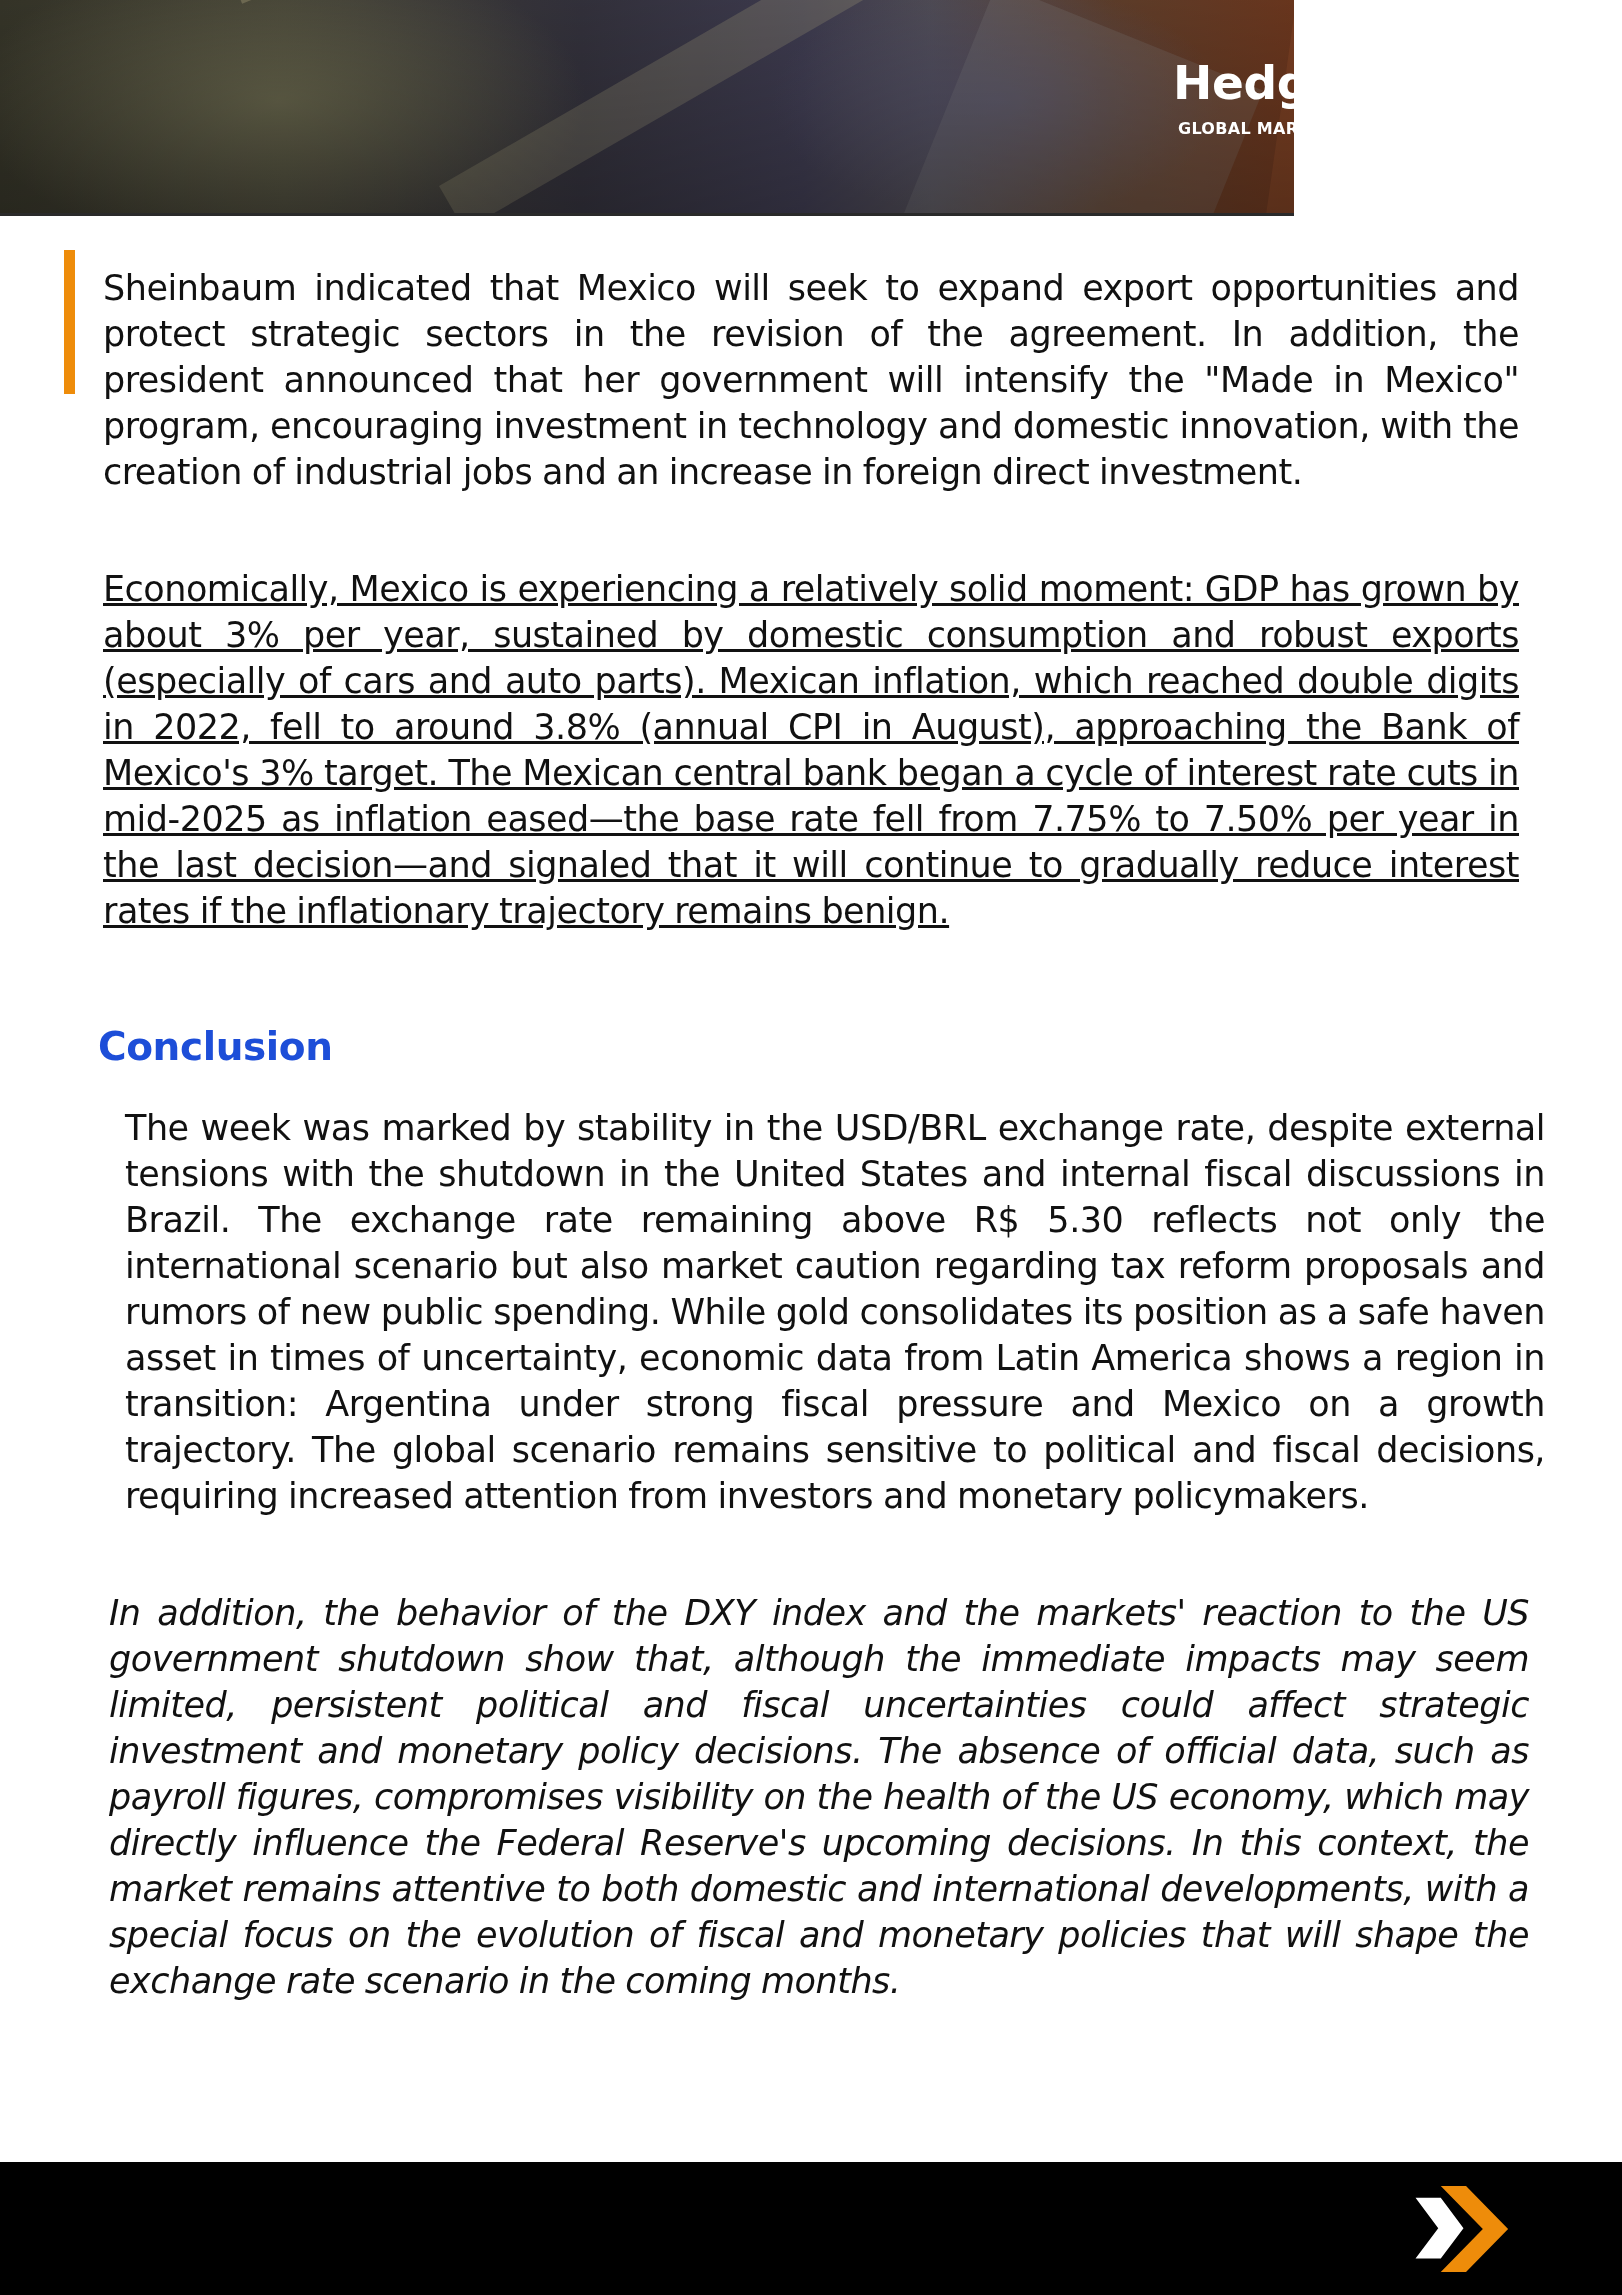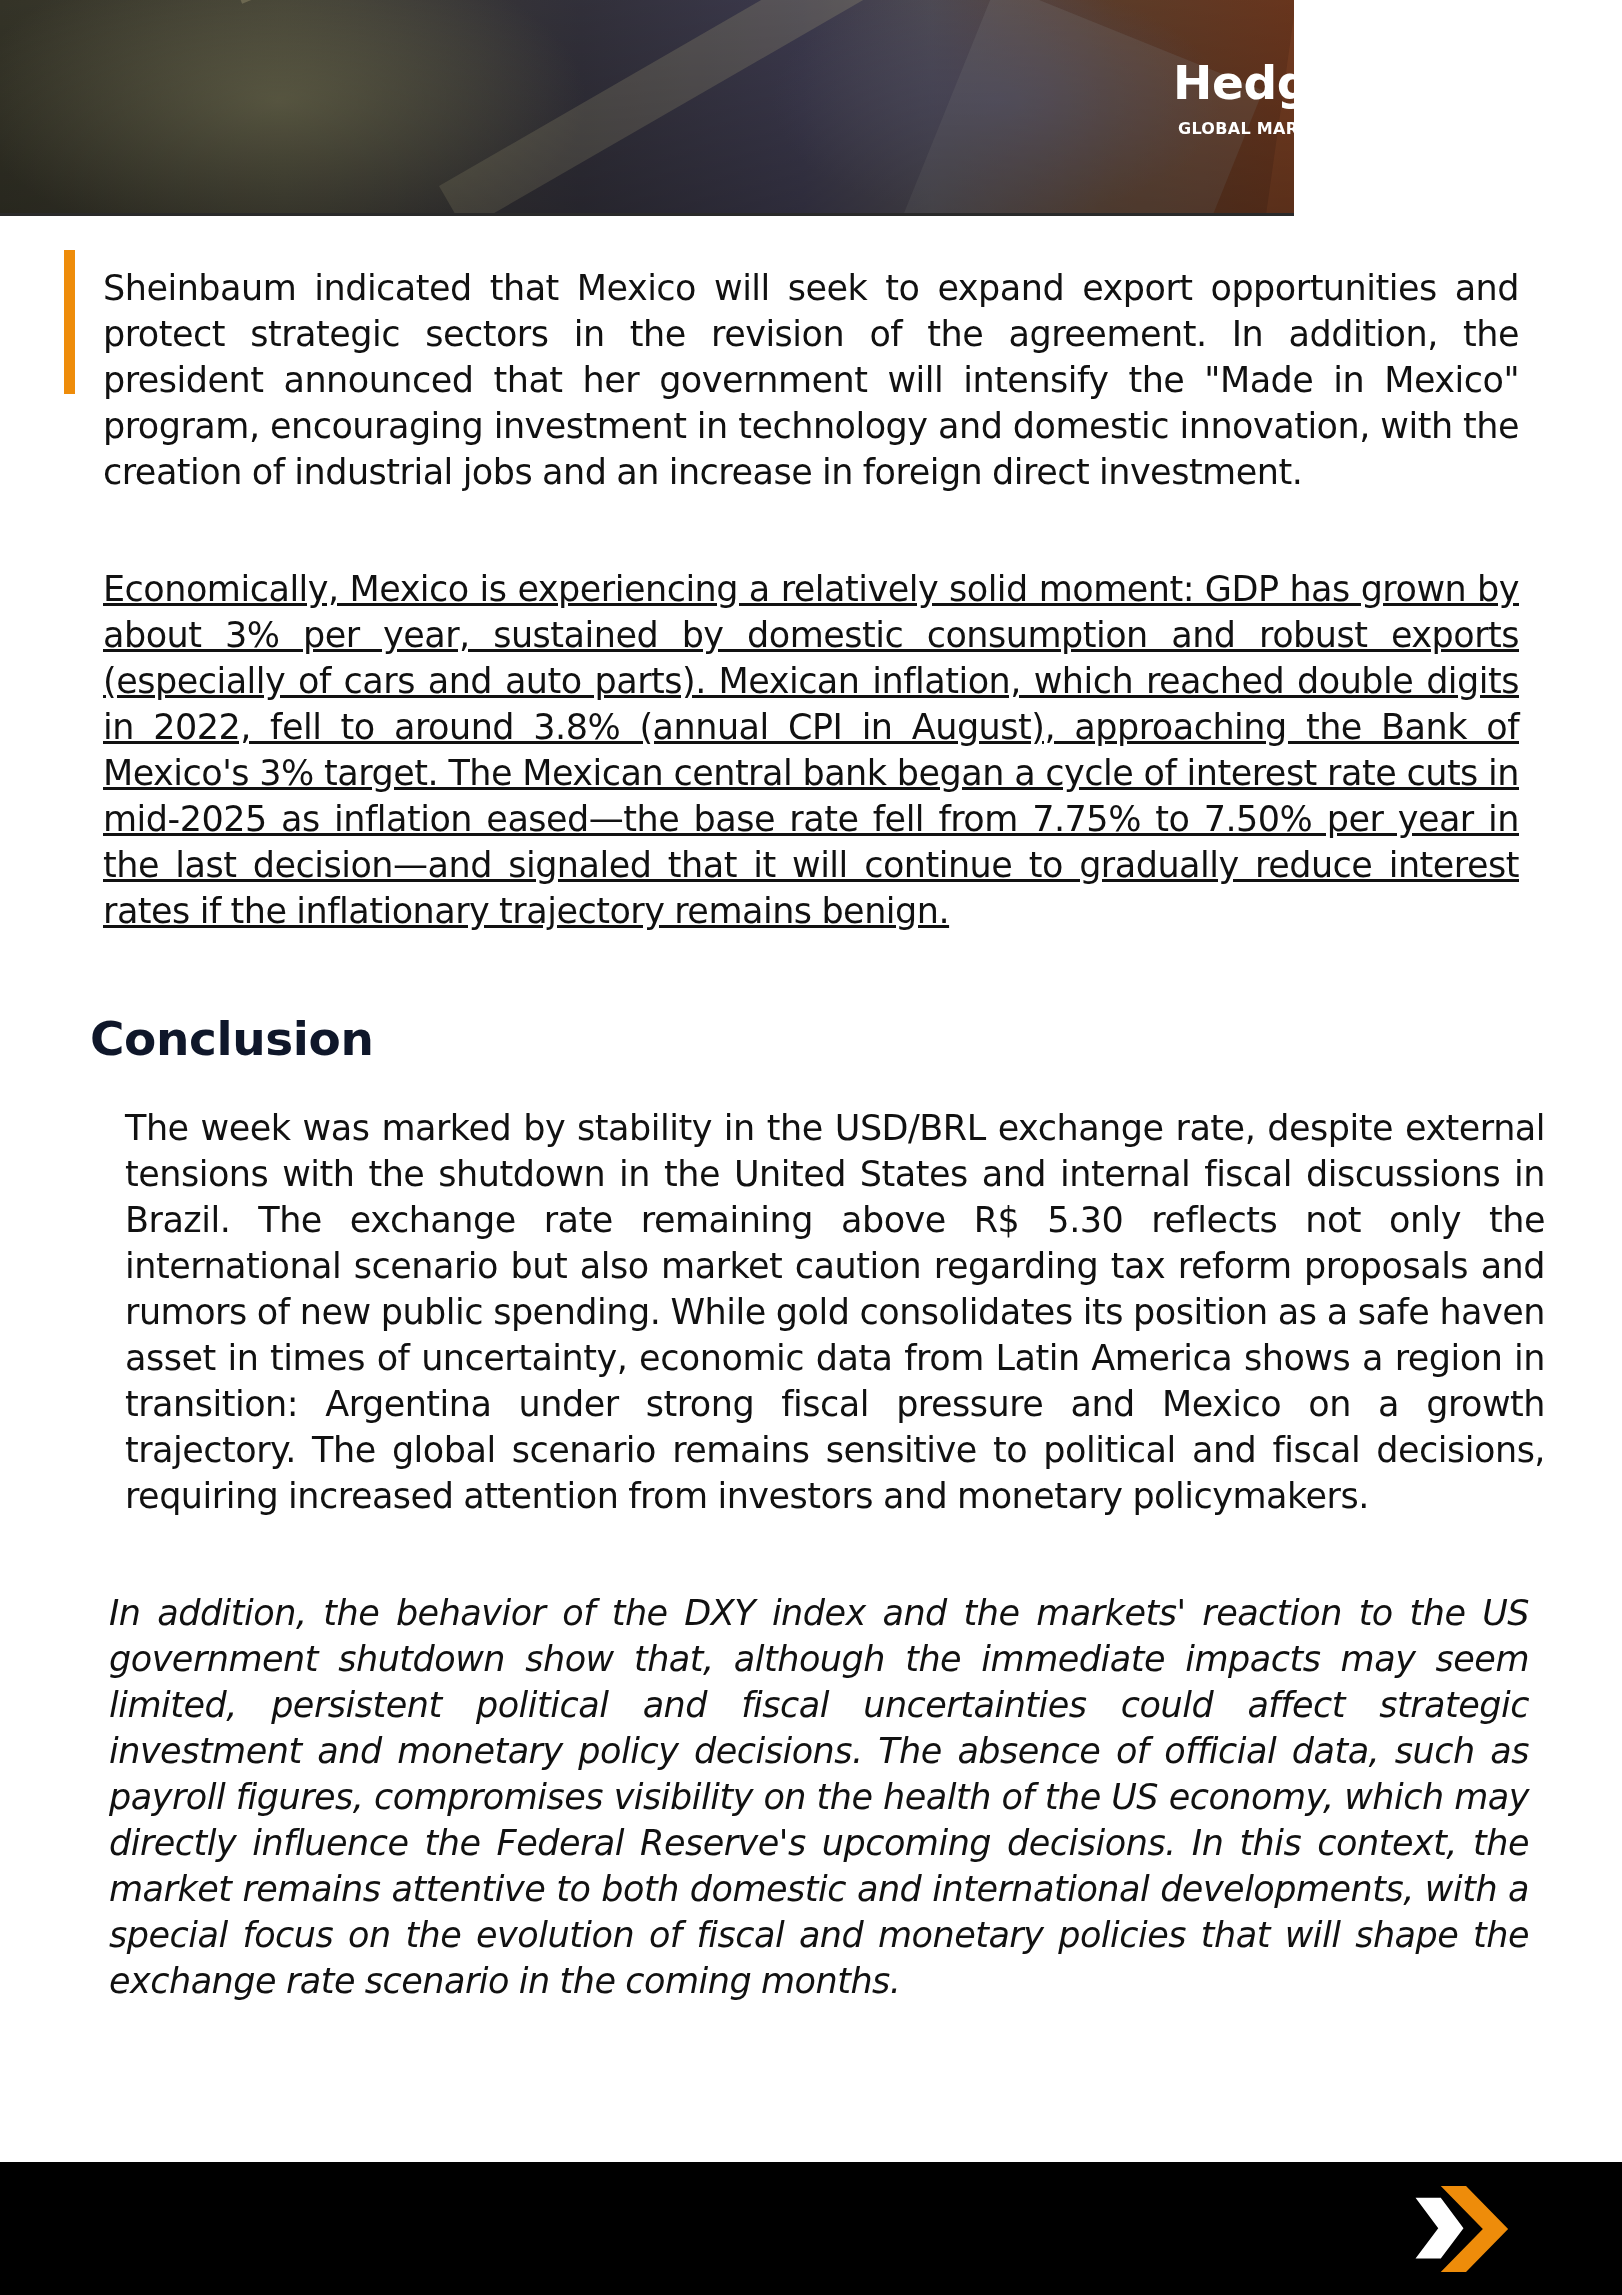--- a/index.html
+++ b/index.html
@@ -101,27 +101,27 @@
     }
     .p1 { left: 95px; top: 257px; width: 1416px; }
     .p2 { left: 95px; top: 558px; width: 1416px; text-decoration: underline; }
     .p3 { left: 117px; top: 1097px; width: 1420px; }
     .p4 { left: 101px; top: 1582px; width: 1420px; font-style: italic; }
 
     .section-heading {
       position: absolute;
       left: 90px;
       top: 1008px;
-      margin: 0;
+      margin: 8px;
       font-family: "DejaVu Sans", sans-serif;
       font-weight: bold;
-      font-size: 47px;
+      font-size: 39px;
       line-height: 61px;
       letter-spacing: -0.4px;
-      color: #0f172a;
+      color: #1d4ed8;
     }
 
     
     .footer {
       position: absolute;
       left: 0;
       top: 2162px;
       width: 1622px;
       height: 133px;
       background: #000000;

